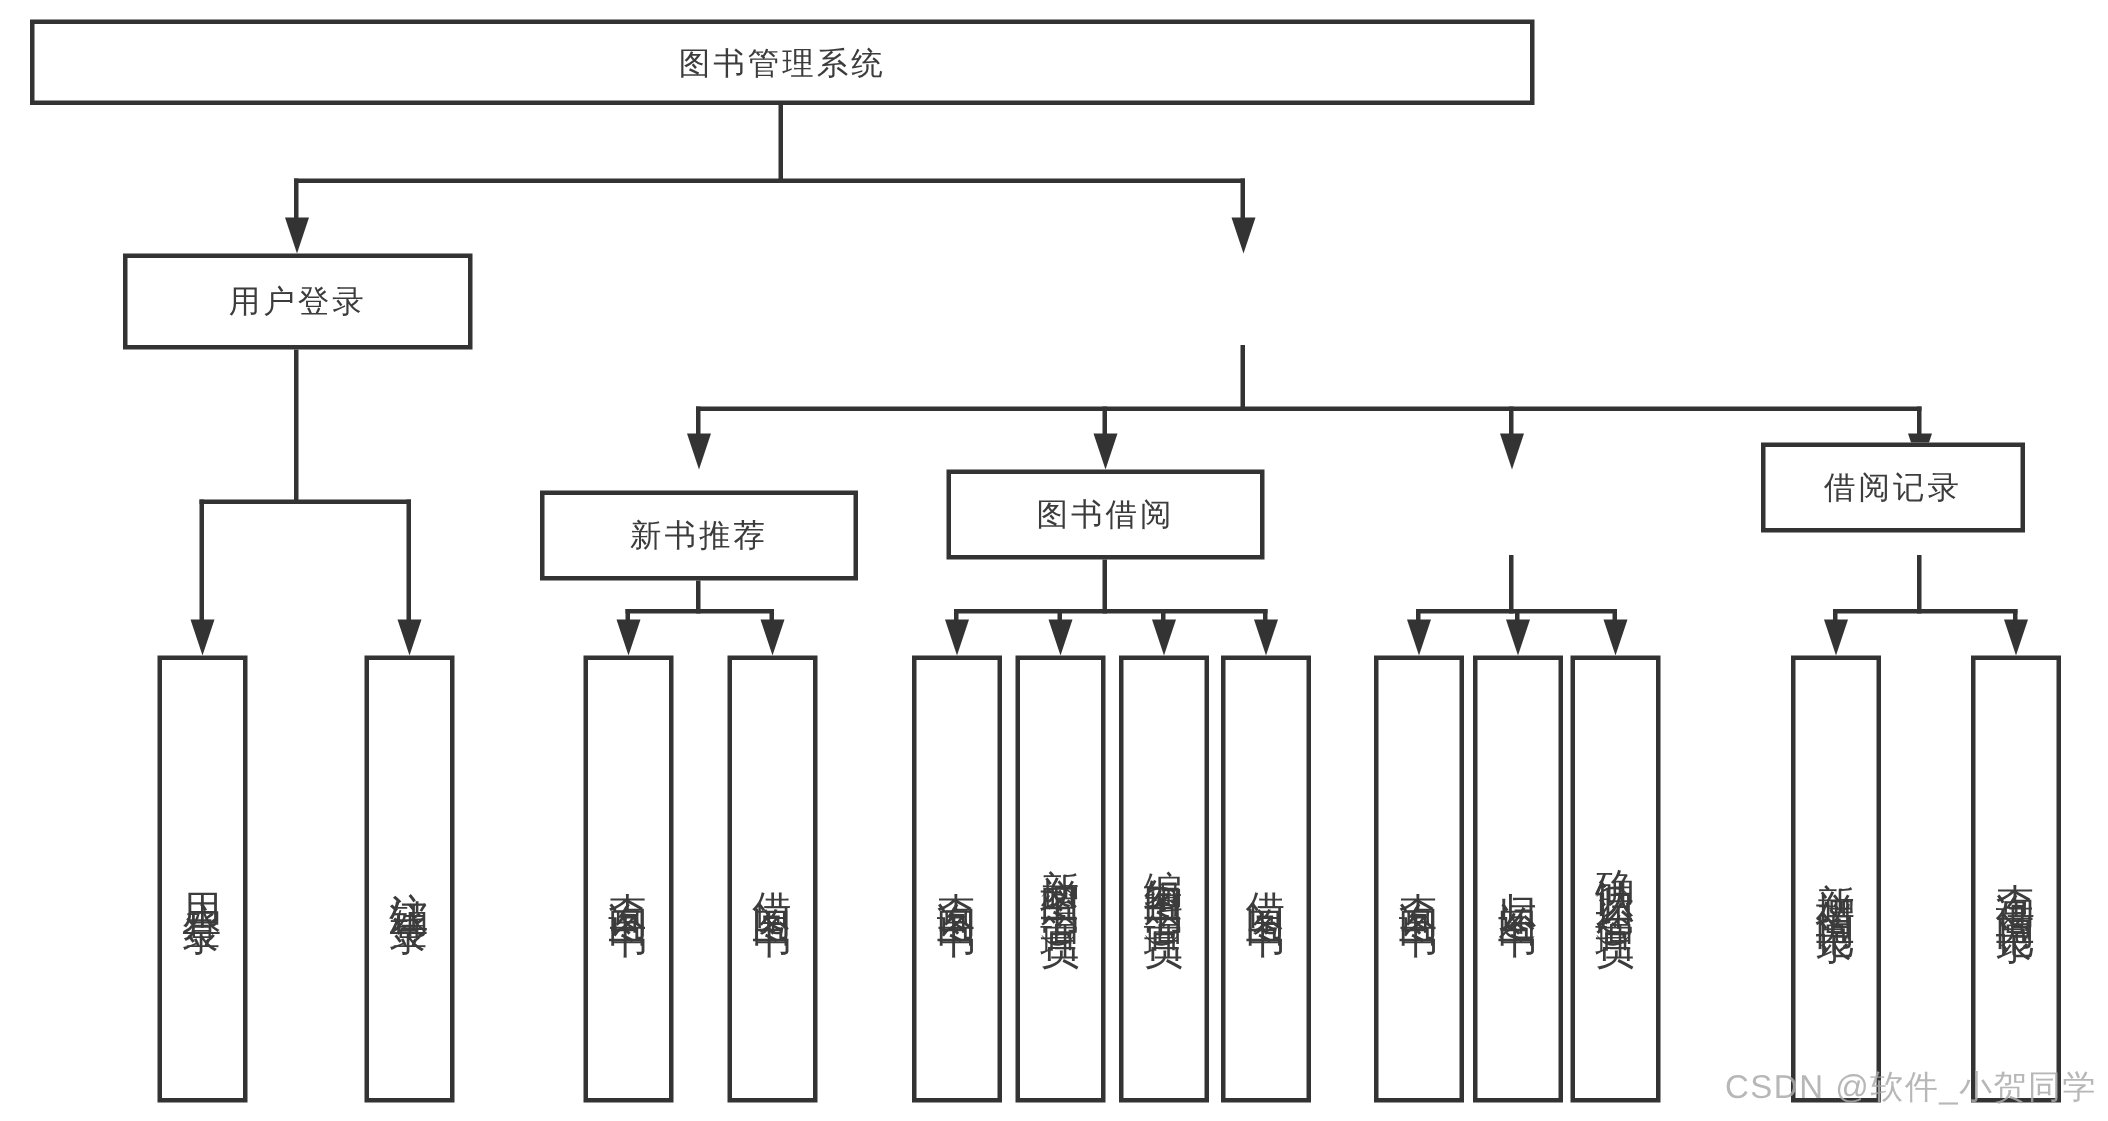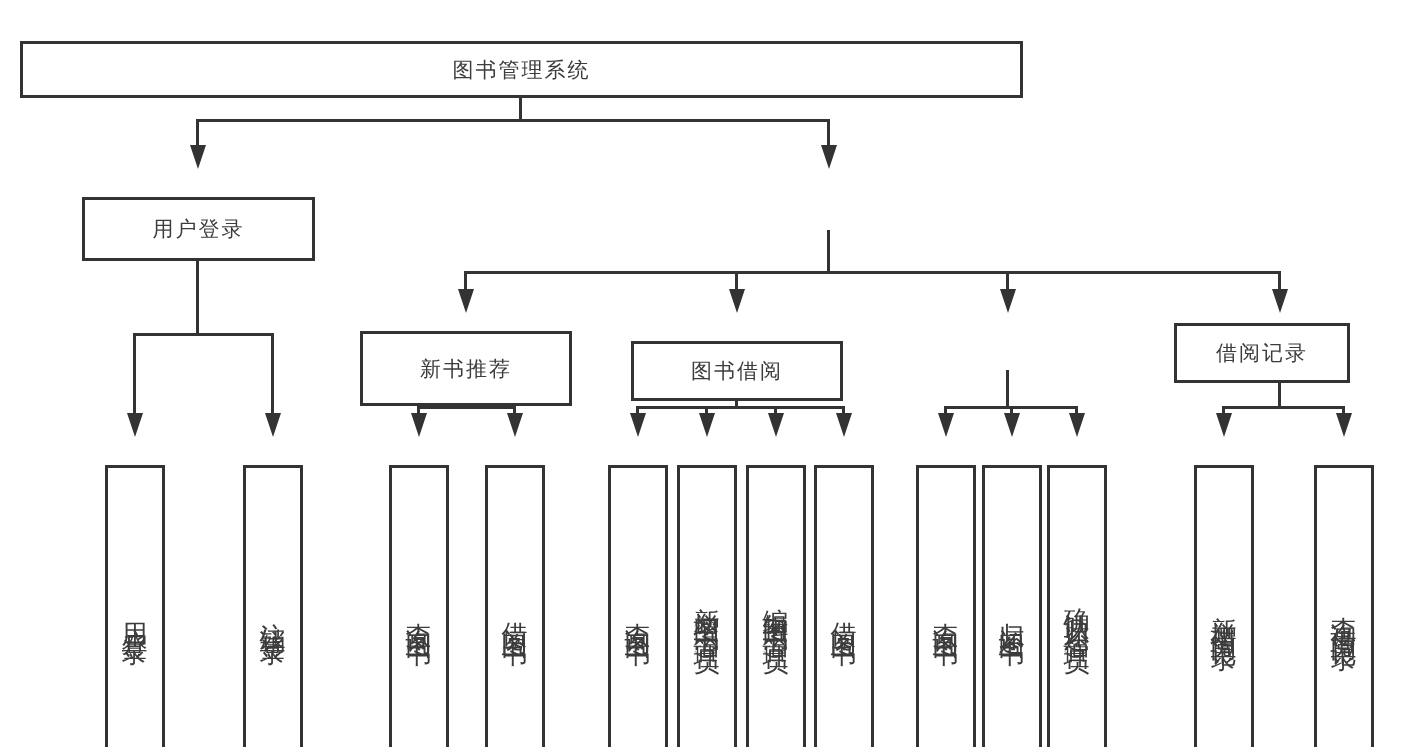--- a/index.html
+++ b/index.html
@@ -14,21 +14,20 @@
   }
   
   .box {
     position: absolute;
     box-sizing: border-box;
     border: 3px solid #333333;
     background: #ffffff;
     display: flex;
     align-items: center;
     justify-content: center;
-    margin-top: 28px;
   }
   .hbox span {
     font-size: 21px;
     letter-spacing: 2px;
     color: #3c3c3c;
     white-space: nowrap;
   }
   .vbox span {
     writing-mode: vertical-lr;
     text-orientation: mixed;
@@ -123,21 +122,21 @@
   <div class="arr" style="left:1336px;top:413px"></div>
 
   <div class="box hbox" style="left:20px;top:13px;width:1003px;height:57px">
     <span>图书管理系统</span>
   </div>
 
   <div class="box hbox" style="left:82px;top:169px;width:233px;height:64px">
     <span>用户登录</span>
   </div>
 
-  <div class="box hbox" style="left:360px;top:303px;width:212px;height:75px">
+  <div class="box hbox" style="left:360px;top:327px;width:212px;height:60px">
     <span>新书推荐</span>
   </div>
   <div class="box hbox" style="left:631px;top:313px;width:212px;height:60px">
     <span>图书借阅</span>
   </div>
   <div class="box hbox" style="left:1174px;top:295px;width:176px;height:60px">
     <span>借阅记录</span>
   </div>
 
   <div class="box vbox" style="left:105px;top:437px;width:60px;height:298px">
@@ -177,14 +176,15 @@
     <span>确认归还（管理员）</span>
   </div>
 
   <div class="box vbox" style="left:1194px;top:437px;width:60px;height:298px">
     <span>新增借阅记录</span>
   </div>
   <div class="box vbox" style="left:1314px;top:437px;width:60px;height:298px">
     <span>查询借阅记录</span>
   </div>
 
+  <div class="watermark">CSDN @软件_小贺同学</div>
 
 </div>
 
 </body></html>

